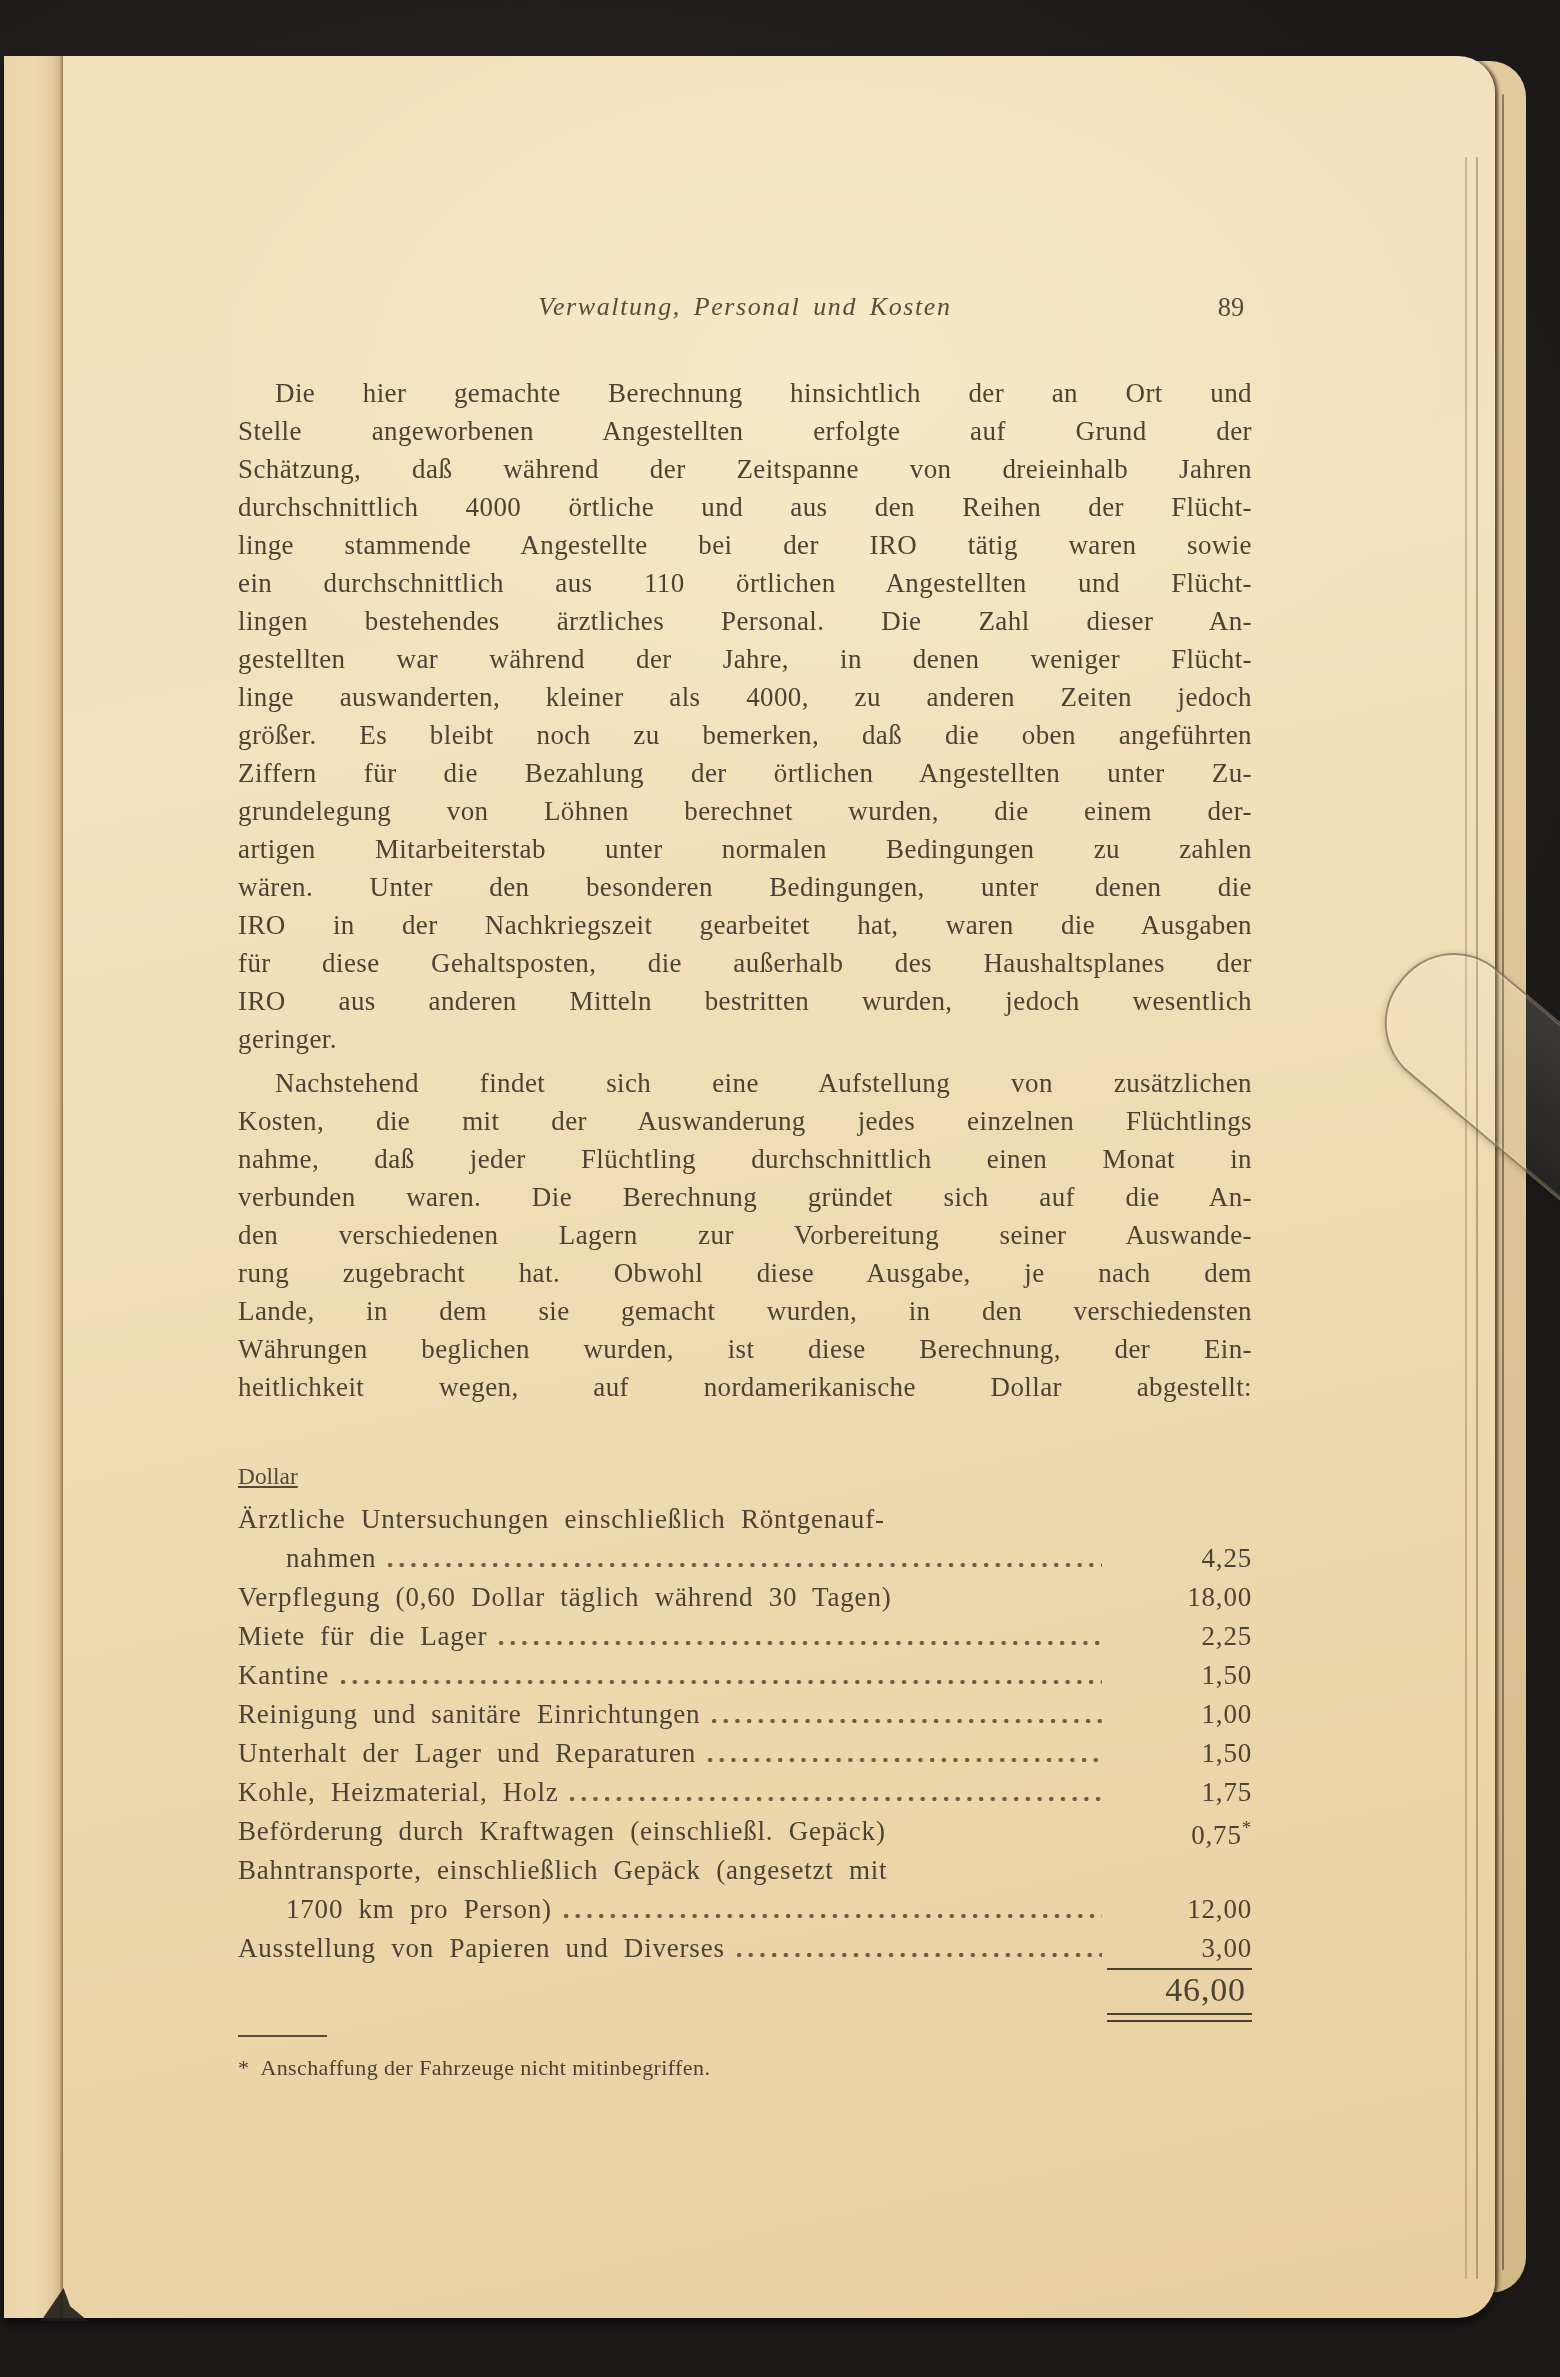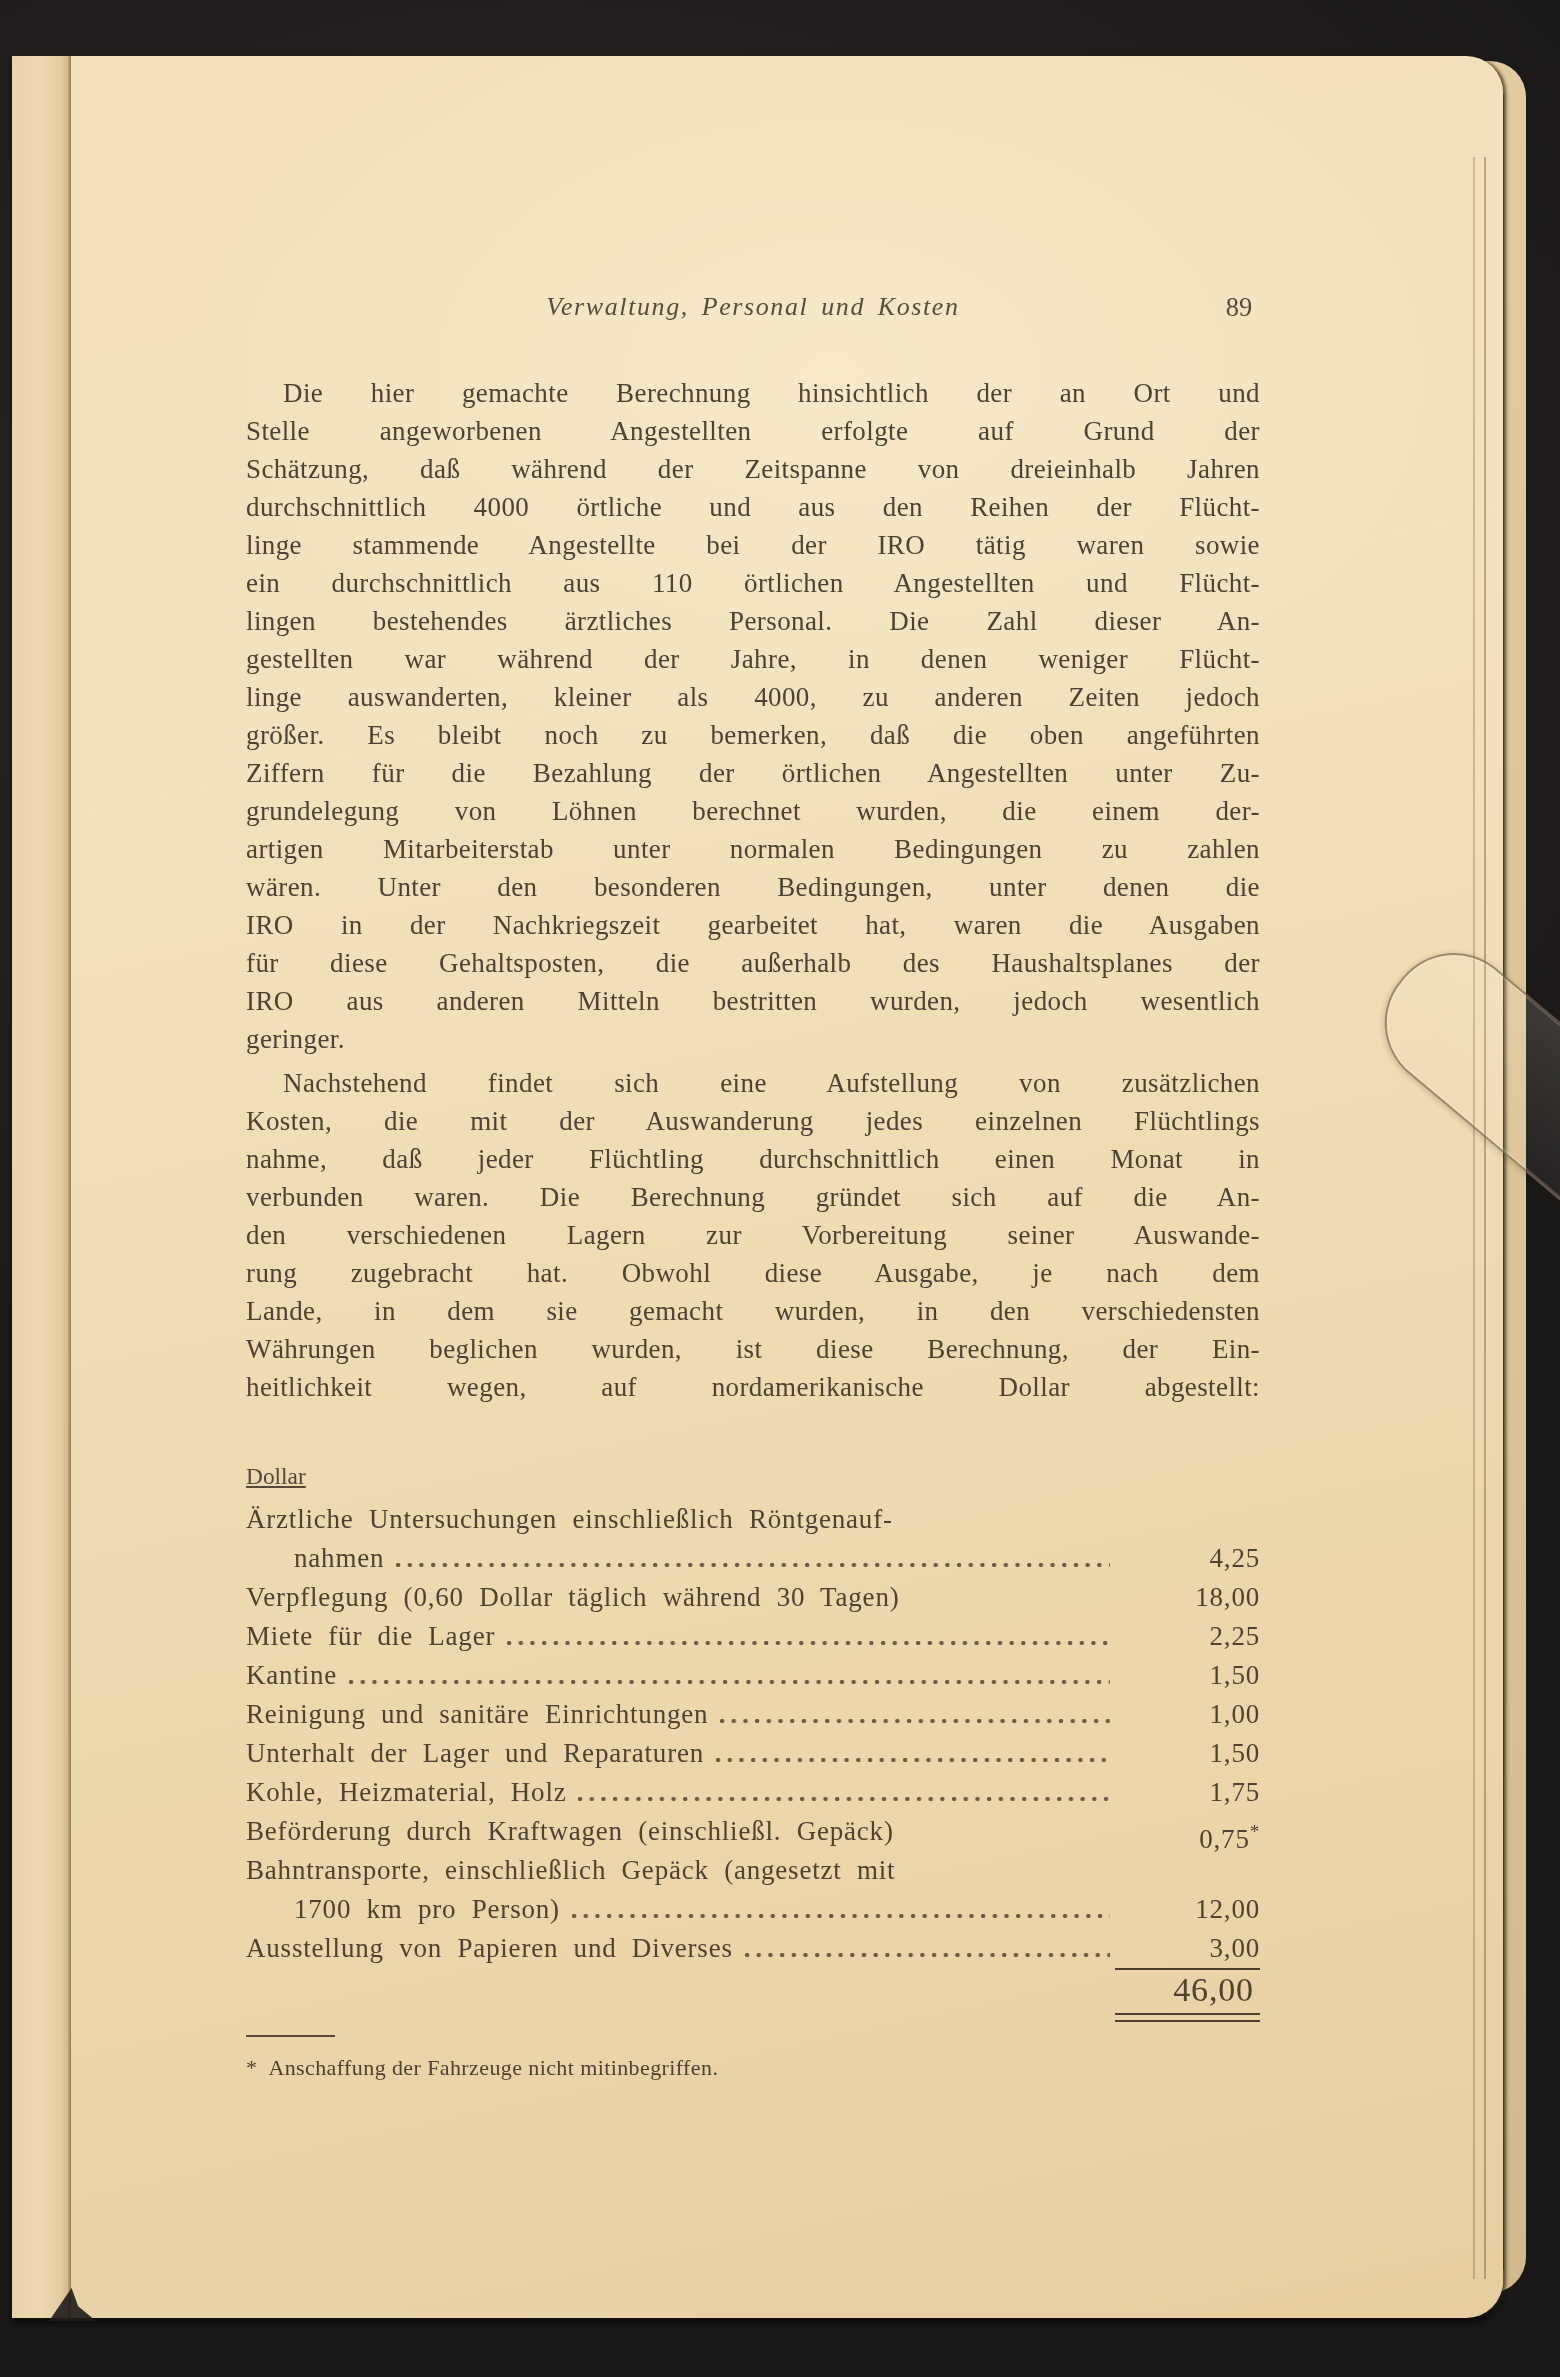--- a/index.html
+++ b/index.html
@@ -22,21 +22,21 @@
     z-index: 1;
   }
   .sheet-line {
     position: absolute; left: 1502px; top: 94px;
     width: 2.3px; height: 2176px;
     background: rgba(72,52,30,0.55);
     border-radius: 1.6px; z-index: 2;
   }
   
   .page {
-    position: absolute; left: 12px; top: 56px;
+    position: absolute; left: 4px; top: 56px;
     width: 1491px; height: 2262px;
     background:
       radial-gradient(1092px 702px at 55% 14%, rgba(255,246,218,0.38) 0%, rgba(255,246,218,0) 60%),
       linear-gradient(168deg, #f2e1bb 0%, #f2e2bd 30%, #eedbb2 55%, #ebd5a9 78%, #e6cea1 100%);
     border-radius: 0 37px 37px 0;
     box-shadow: 3.9px 0 3.1px -1.6px rgba(42,30,16,0.6), 0 6.2px 7.8px rgba(0,0,0,0.45);
     z-index: 3;
   }
   
   .gutter {
@@ -97,21 +97,21 @@
   .pline.indent { text-indent: 37px; }
   .pline.plain { text-align-last: left; }
 
   .currency-header {
     margin-top: 55px; height: 31px; line-height: 31px;
     padding-right: 9.4px;
     font-size: 23.4px; color: #54483a; text-decoration: underline;
   }
   .cost-table { margin-top: 7.8px; }
   .trow {
-    display: flex; align-items: flex-start;
+    display: flex; align-items: center;
     font-size: 27px; line-height: 39px; height: 39px;
     letter-spacing: 0.8px; word-spacing: 7.8px;
   }
   .tlbl { white-space: nowrap; }
   .tindent { padding-left: 48px; }
   .leader {
     flex: 1; height: 6.2px; align-self: flex-end;
     margin: 0 33px 10px 11px;
     background-image: radial-gradient(circle at 3.1px 3.1px, rgba(84,70,50,0.85) 1.9px, rgba(84,70,50,0) 2.5px);
     background-size: 11.7px 6.2px; background-repeat: repeat-x;

